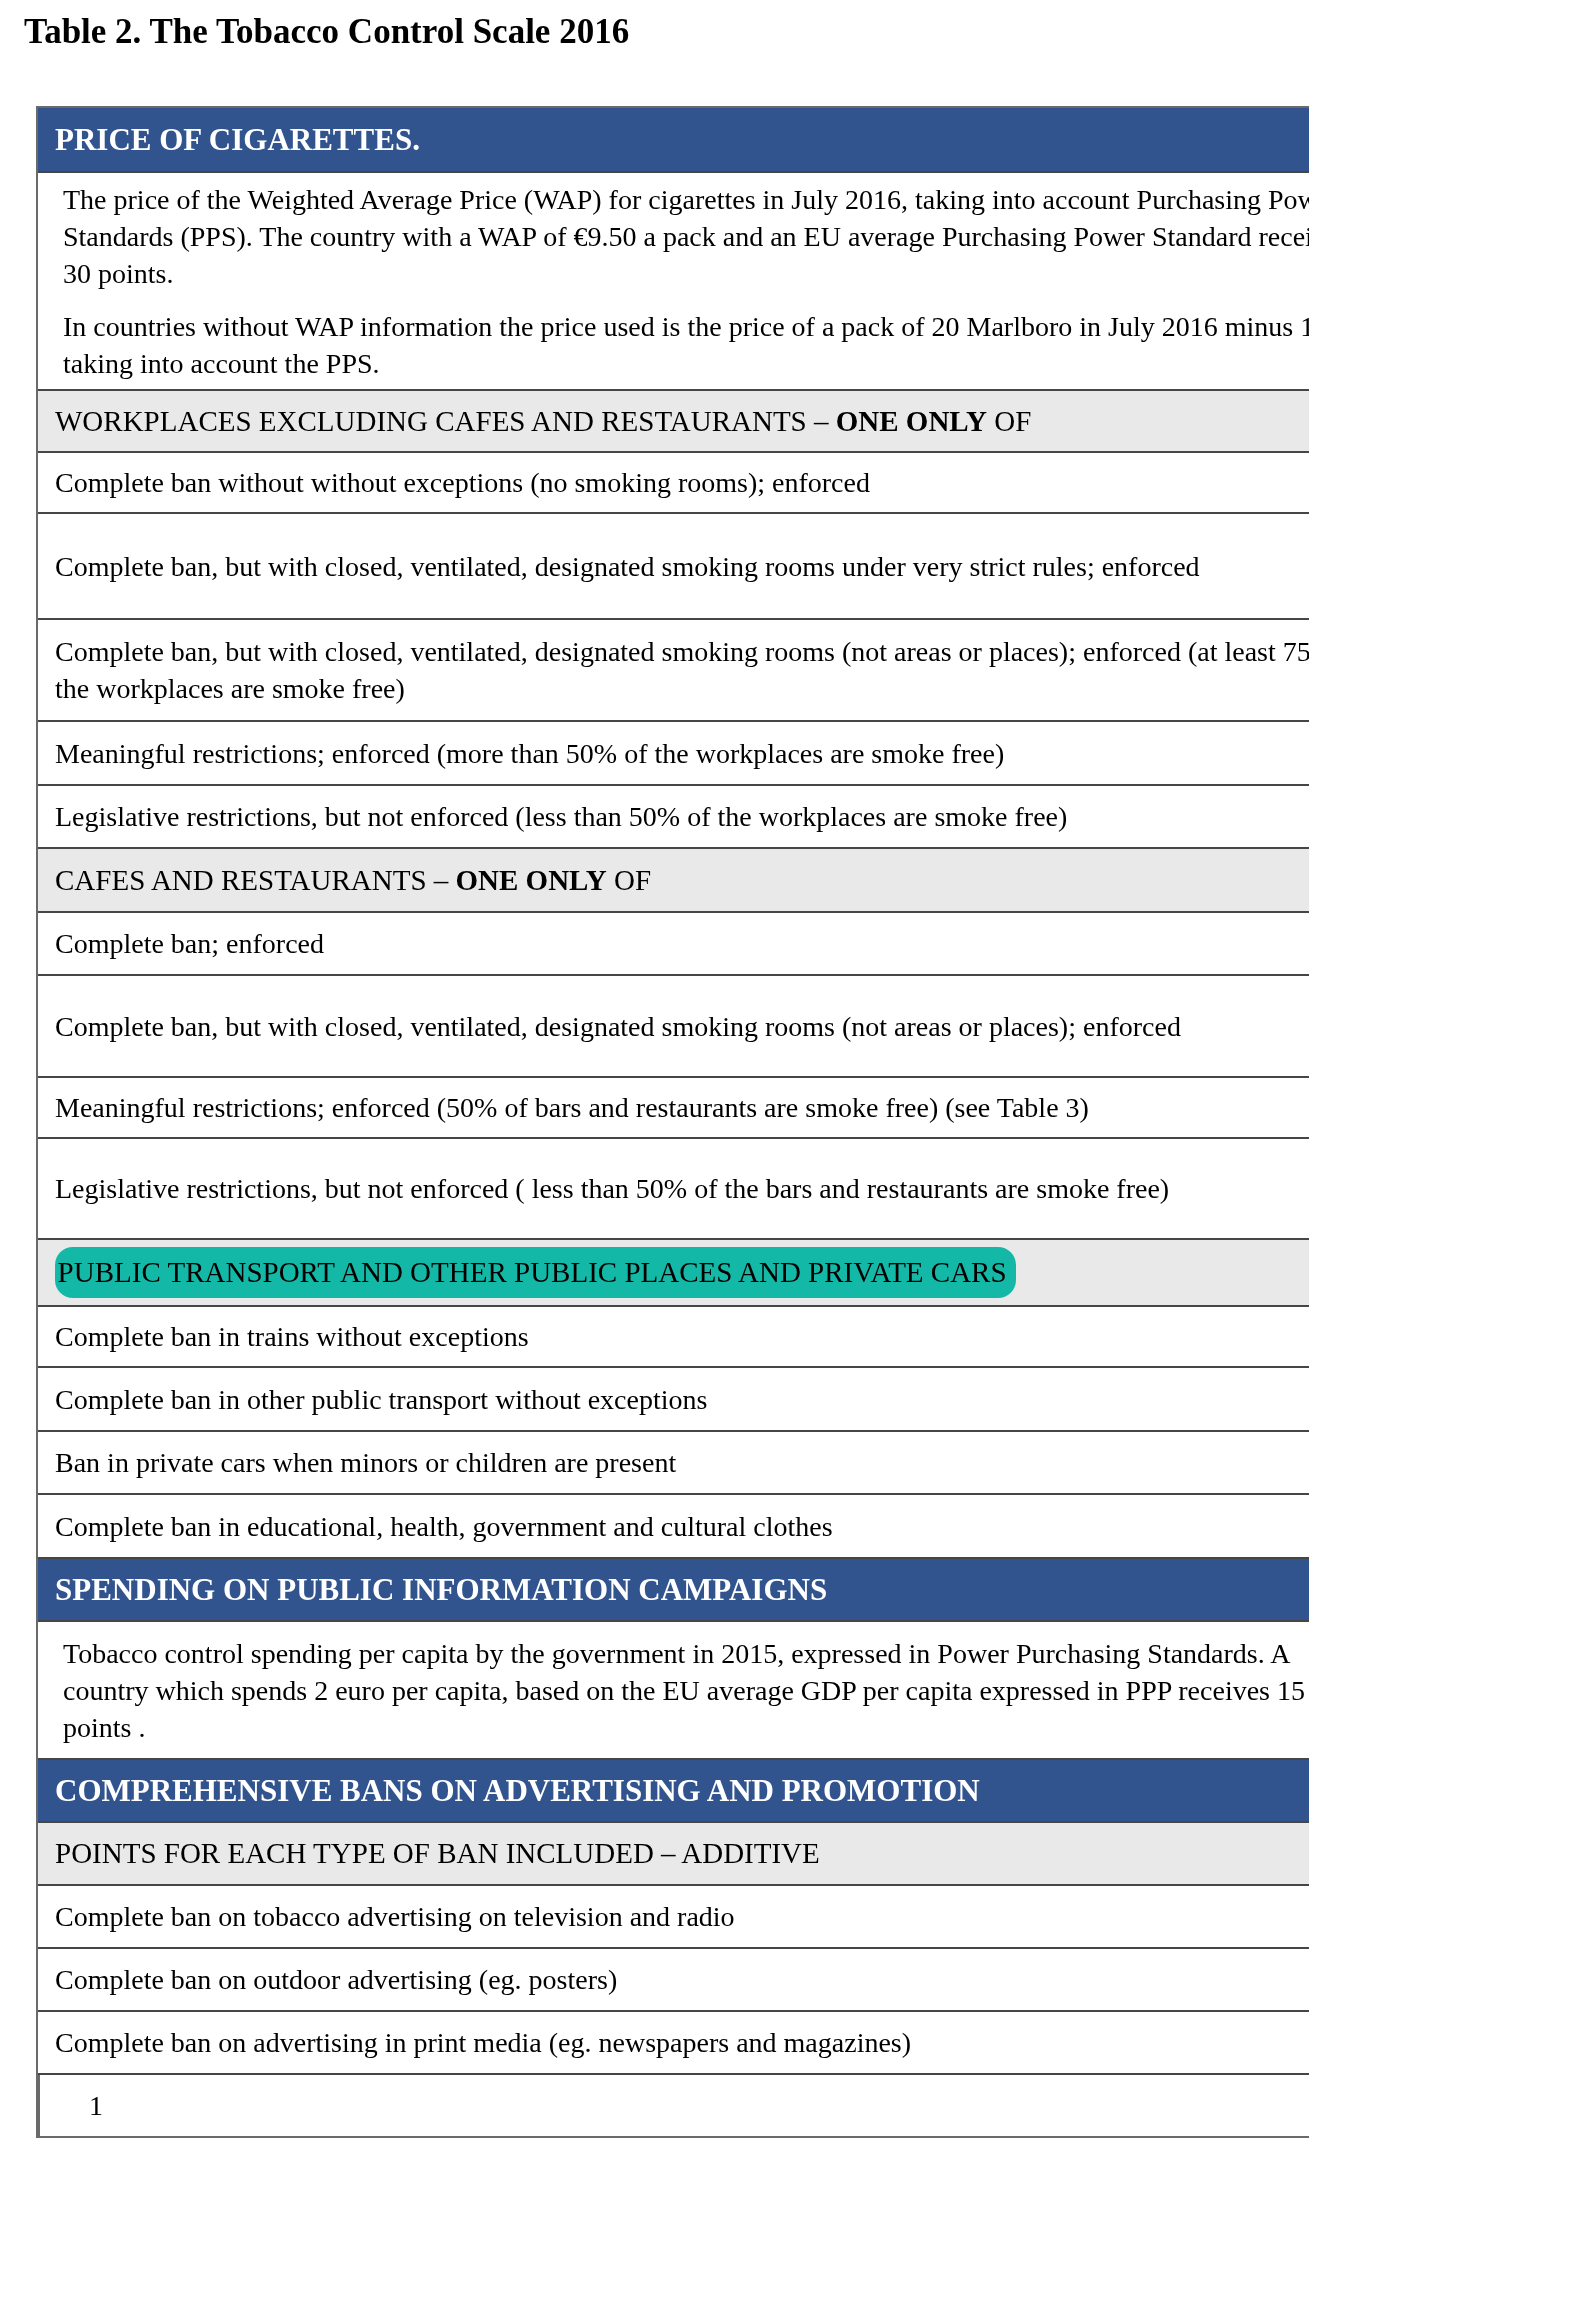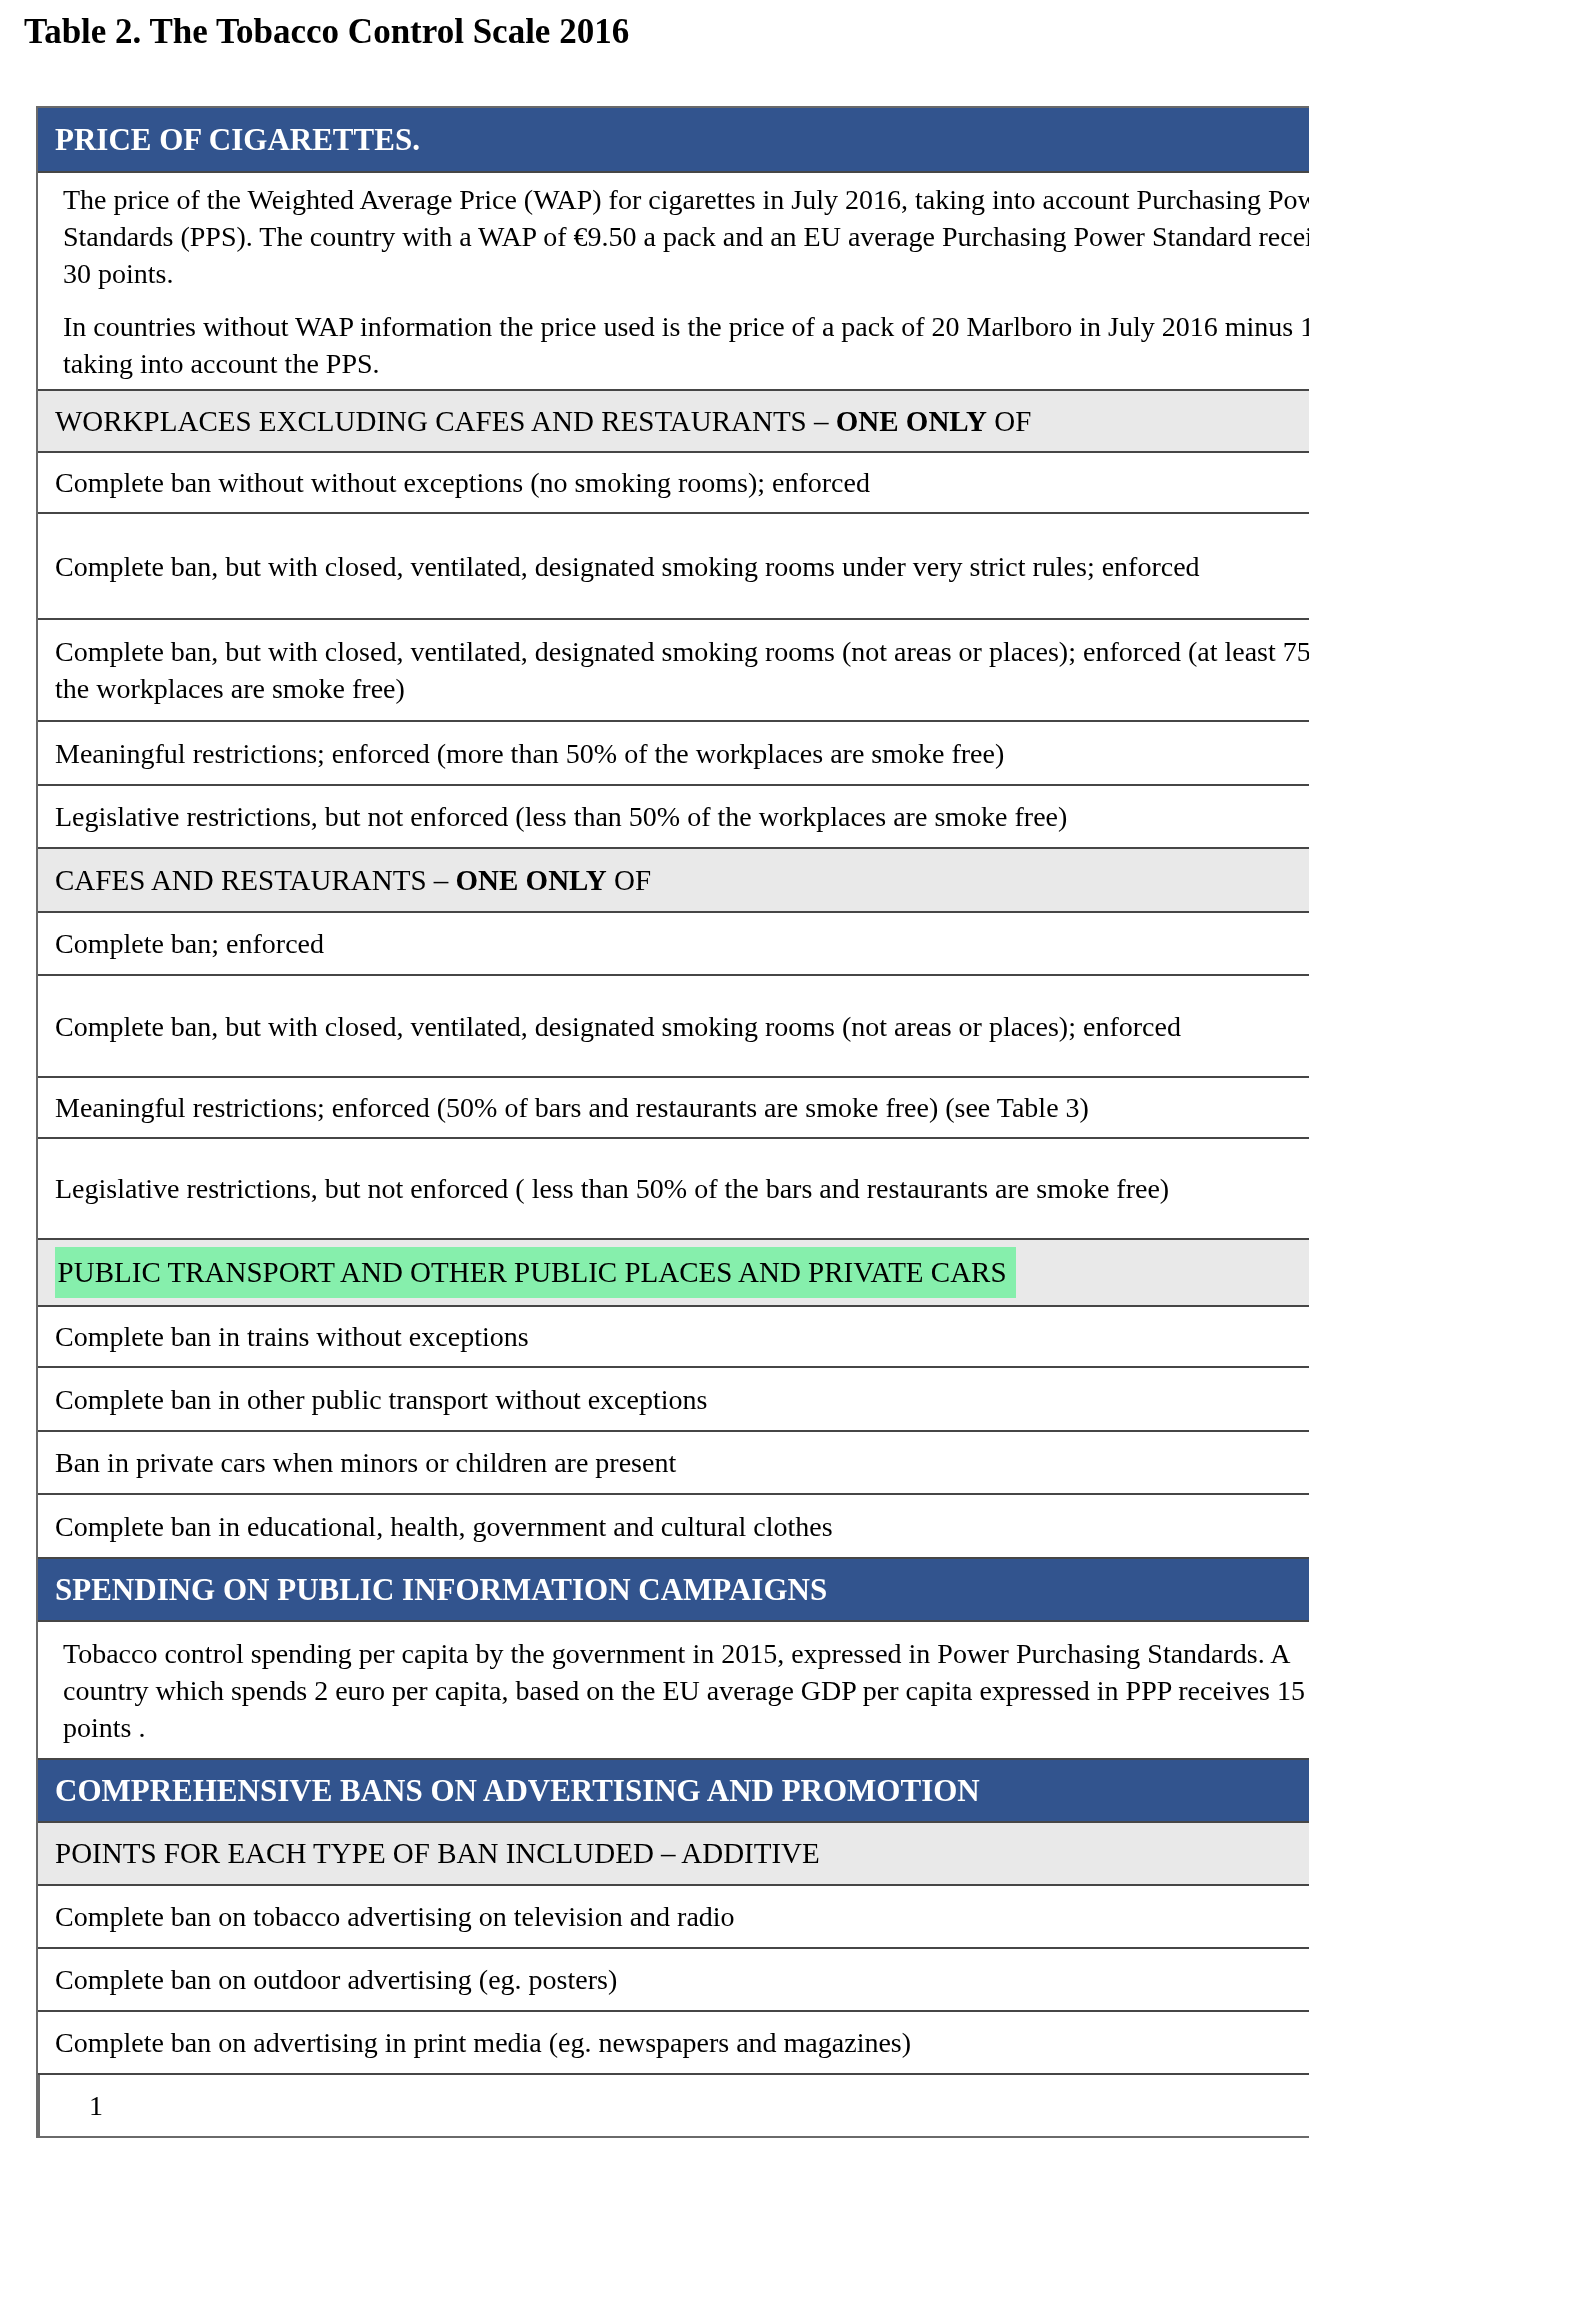--- a/index.html
+++ b/index.html
@@ -48,21 +48,21 @@
   
   .b{background:#32548E;color:#ffffff;}
   .b .ct{font-weight:bold;font-size:31px;line-height:36px;}
   .b .cp{font-weight:bold;font-size:31px;}
   
   .g{background:#E9E9E9;}
   .g .ct{font-size:29px;}
   .g .cp{font-weight:bold;font-size:29px;}
   .g strong{font-weight:bold;}
   
-  .hl{background:#86efac;padding:6.6px 9.3px 6.6px 2.6px;}
+  .hl{background:#14b8a6;padding:6.6px 9.3px 6.6px 2.6px;border-radius:18px;}
   
   .w{background:#ffffff;}
 </style>
 </head>
 <body>
 
 <div id="page">
 
   <div id="title">Table 2. The Tobacco Control Scale 2016</div>
 

